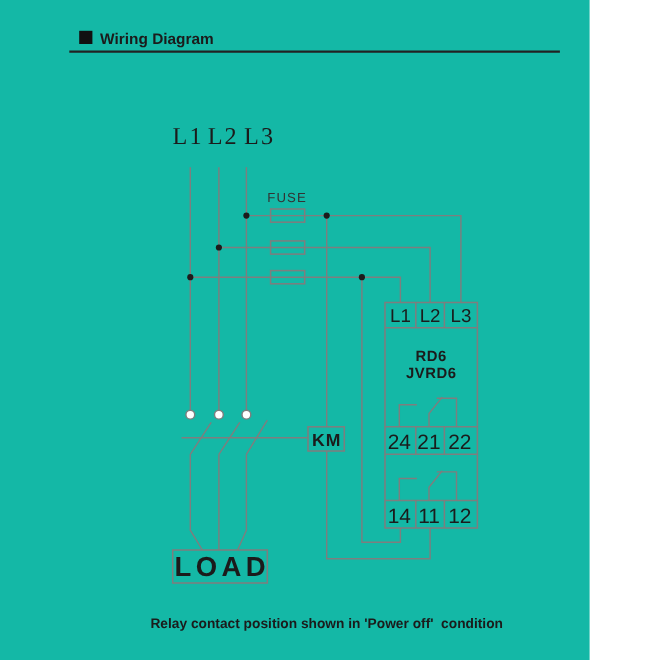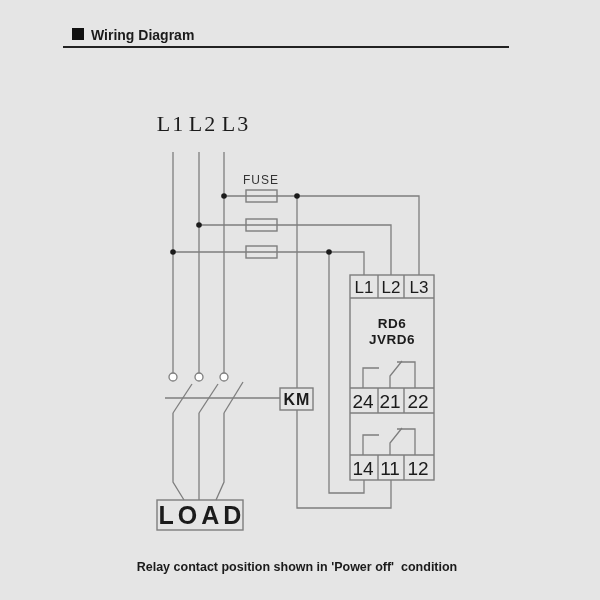--- a/index.html
+++ b/index.html
@@ -1,16 +1,16 @@
 <!DOCTYPE html>
 <html><head>
 <meta charset="utf-8">
 <style>
   html,body{margin:0;padding:0;background:#ffffff;}
-  .page{position:relative;width:600px;height:600px;background:#e5e5e5;overflow:hidden;
+  .page{position:relative;width:536px;height:600px;background:#14b8a6;overflow:hidden;
         font-family:"Liberation Sans",sans-serif;}
   svg{position:absolute;left:0;top:0;}
   text{fill:#1b1b1b;}
   .t-title{font-family:"Liberation Sans",sans-serif;font-weight:bold;font-size:14px;}
   .t-phase{font-family:"Liberation Serif",serif;font-size:22px;letter-spacing:2px;}
   .t-fuse{font-size:12px;letter-spacing:1px;fill:#333;}
   .t-term{font-size:17px;}
   .t-num{font-size:19px;}
   .t-model{font-weight:bold;font-size:13.5px;letter-spacing:.5px;}
   .t-km{font-weight:bold;font-size:16px;letter-spacing:1px;}

